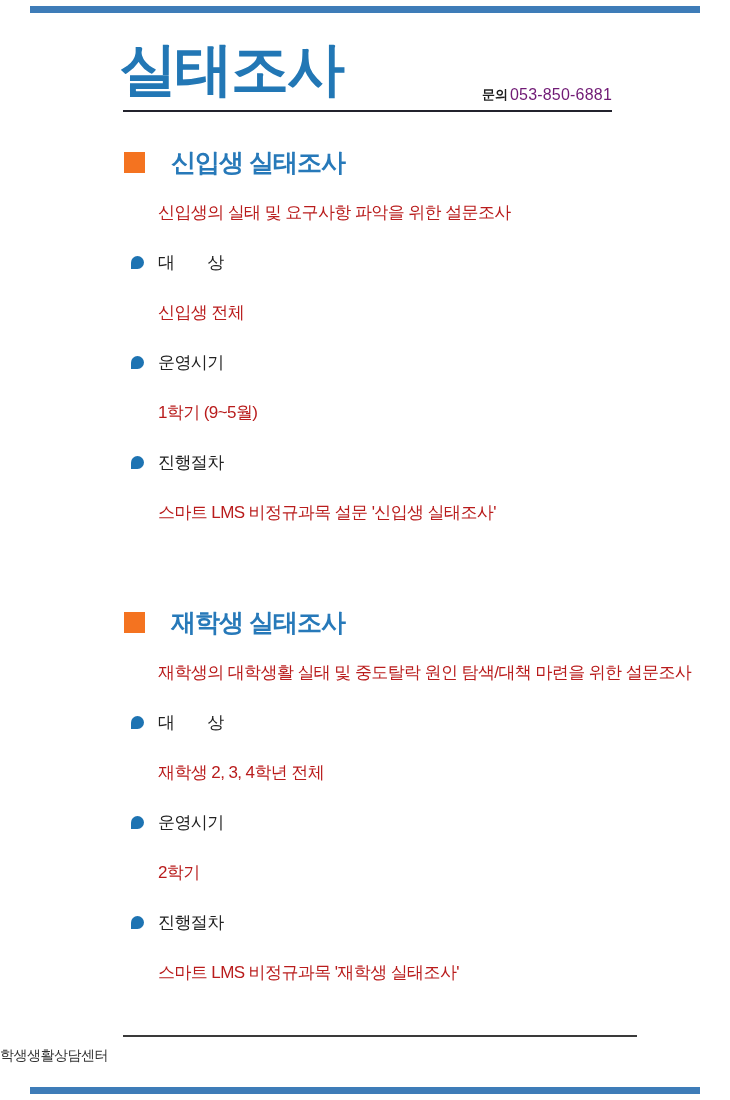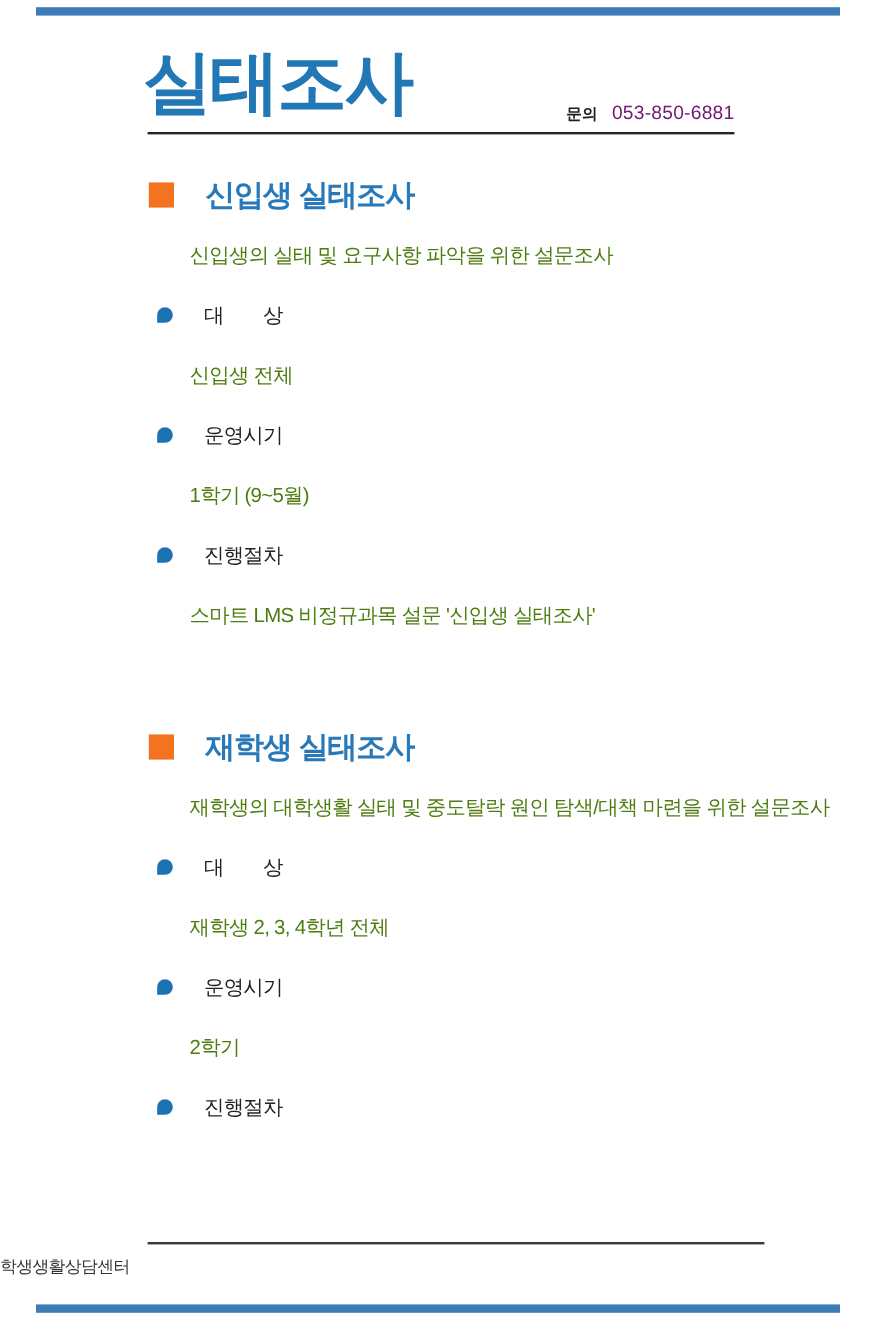--- a/index.html
+++ b/index.html
@@ -39,21 +39,21 @@
     white-space: nowrap;
   }
   .contact {
     position: absolute;
     top: 86px;
     left: 0;
     width: 612px;
     display: flex;
     justify-content: flex-end;
     align-items: flex-start;
-    gap: 12px;
+    gap: 2px;
   }
   .contact-label { font-size: 13px; font-weight: bold; color: #1c1c1c; }
   .contact-number { font-size: 16px; color: #701a75; letter-spacing: 0.2px; }
   .header-rule {
     position: absolute;
     top: 110px;
     left: 123px;
     width: 489px;
     height: 2px;
     background: #23232d;
@@ -85,24 +85,24 @@
     margin: 0;
     font-size: 25px;
     font-weight: 700;
     color: #2779b9;
     letter-spacing: -1px;
   }
   .desc, .value {
     padding-left: 36px;
     font-size: 17px;
     letter-spacing: -0.6px;
-    color: #4d7c0f;
+    color: #b91c1c;
   }
   .label-row {
-    gap: 26px;
+    gap: 14px;
     padding-left: 9px;
     font-size: 17px;
     letter-spacing: -0.6px;
     color: #222;
   }
   .dot {
     width: 13px;
     height: 13px;
     background: #1d73b2;
     border-radius: 50% 50% 50% 0;
@@ -187,20 +187,21 @@
     <div class="row label-row">
       <span class="dot"></span>
       <span>운영시기</span>
     </div>
     <div class="row value">2학기</div>
 
     <div class="row label-row">
       <span class="dot"></span>
       <span>진행절차</span>
     </div>
+    <div class="row value">스마트 LMS 비정규과목 '재학생 실태조사'</div>
   </section>
 
   <div class="footer-rule"></div>
   <div class="footer-text">학생생활상담센터</div>
 
   <div class="accent-bar bottom"></div>
 
 </div>
 
 </body></html>

